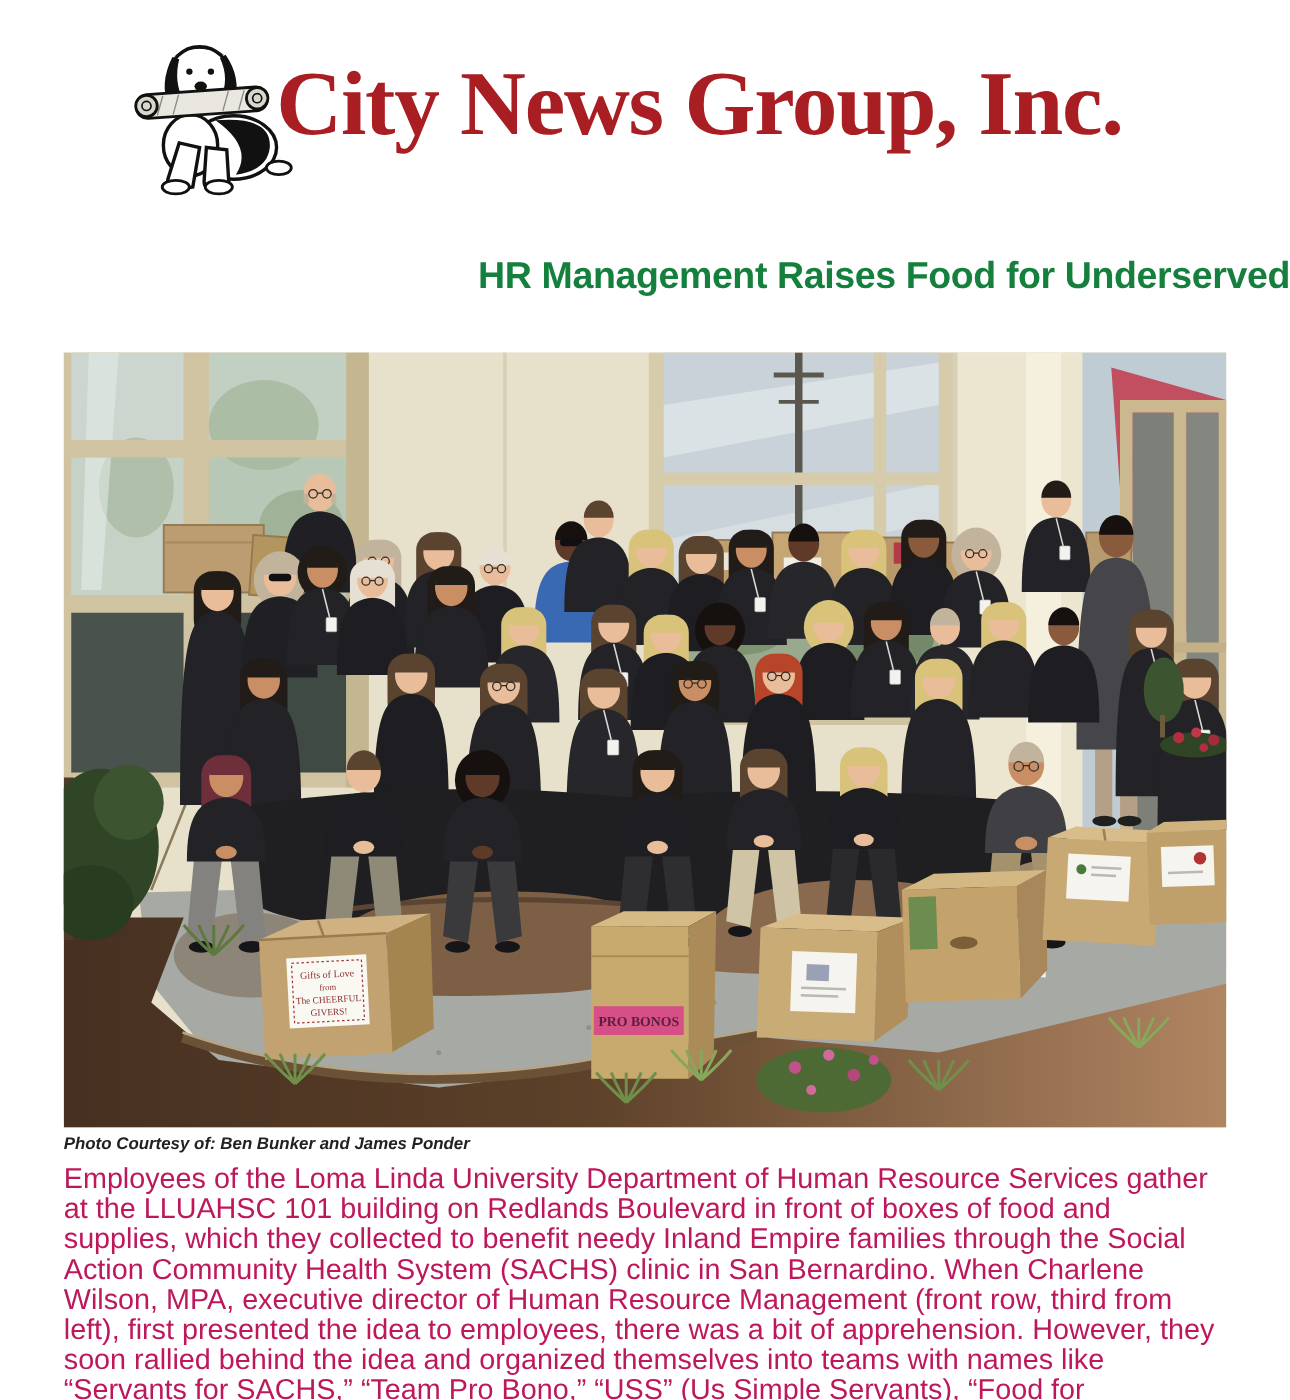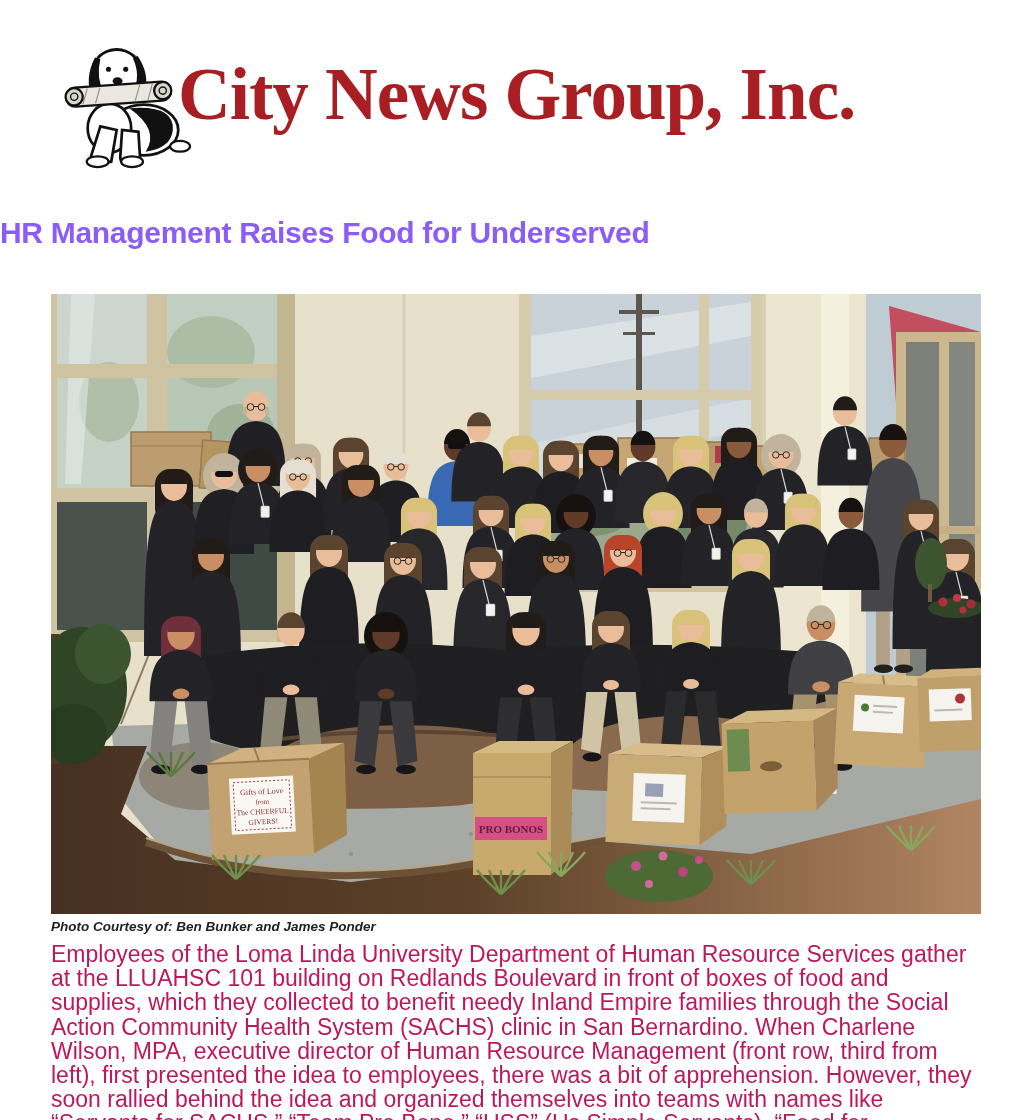--- a/index.html
+++ b/index.html
@@ -1,31 +1,31 @@
 <!DOCTYPE html>
 <html><head>
 <meta charset="utf-8">
 <style>
   html,body{margin:0;padding:0;background:#ffffff;}
   .page{
     width:1032px;height:1120px;position:relative;background:#ffffff;
     font-family:"Liberation Sans", sans-serif;overflow:hidden;
   }
-  .site-header{padding:26px 0 0 46px;height:150px;}
+  .site-header{padding:14px 0 0 46px;height:150px;margin-left:43px;}
   .logo{display:flex;align-items:center;}
   .logo-dog{width:154px;height:150px;flex:0 0 auto;}
   .logo-wordmark{
     font-family:"Liberation Serif", serif;
     font-weight:bold;font-size:73px;color:#a91e22;
     letter-spacing:-1px;margin-left:-22px;white-space:nowrap;line-height:1;
     padding-bottom:14px;
   }
   h1.headline{
-    margin:40px 0 0 0;text-align:left;
-    font-size:30px;font-weight:bold;color:#8b5cf6;letter-spacing:-0.3px;
+    margin:40px 0 0 0;text-align:right;
+    font-size:30px;font-weight:bold;color:#15803d;letter-spacing:-0.3px;
   }
   figure.photo-figure{margin:44px 0 0 51px;padding:0;width:930px;}
   .photo-svg{display:block;width:930px;height:620px;background:#e7e0cb;}
   figcaption.photo-credit{
     font-size:13.5px;font-weight:bold;color:#222;margin-top:4px;line-height:17px;font-style:italic;
   }
   p.article-body{
     width:930px;margin:7px 0 0 51px;
     font-size:23px;line-height:24.2px;color:#be185d;
   }

